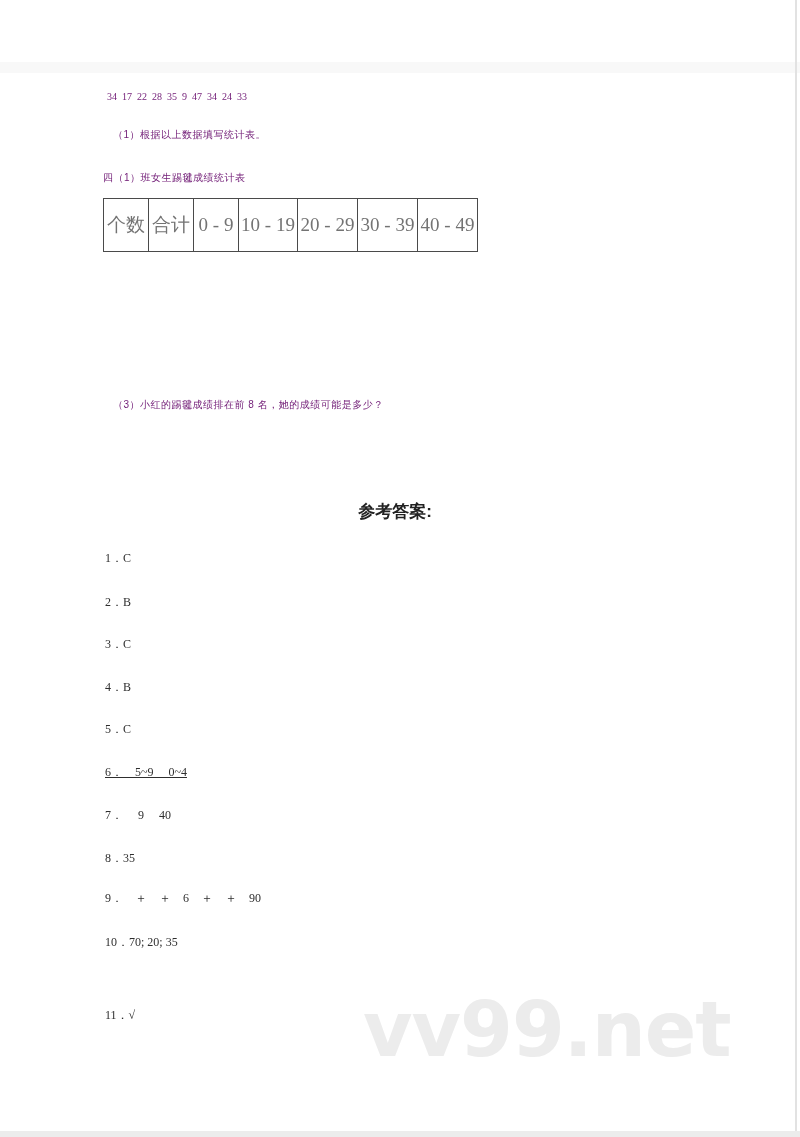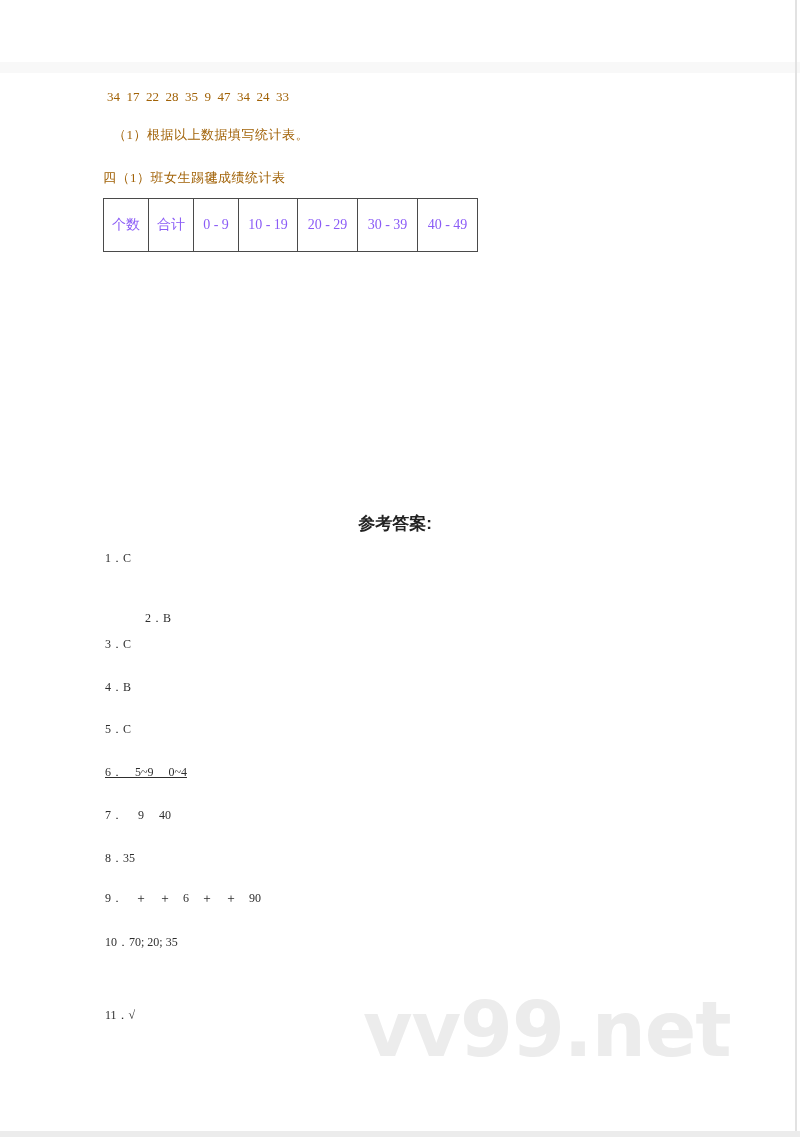--- a/index.html
+++ b/index.html
@@ -11,27 +11,27 @@
     position: relative;
     width: 800px;
     height: 1137px;
     background: #ffffff;
     overflow: hidden;
     font-family: "Liberation Serif", "DejaVu Serif", serif;
     color: #2e2e2e;
   }
   .line {
     position: absolute;
-    font-size: 13px;
+    font-size: 10px;
     line-height: 20px;
     white-space: pre;
-    color: #a16207;
+    color: #701a75;
   }
   .cn {
-    font-family: Liberation Serif, serif;
+    font-family: Liberation Sans, sans-serif;
     letter-spacing: 0.5px;
   }
   .band-top {
     position: absolute;
     left: 0; top: 62px;
     width: 800px; height: 11px;
     background: #f8f8f8;
   }
   .band-bottom {
     position: absolute;
@@ -49,30 +49,30 @@
     position: absolute;
     left: 103px;
     top: 198px;
     border-collapse: collapse;
     table-layout: fixed;
   }
   table.stats-table td {
     border: 1.5px solid #4a4a4a;
     text-align: center;
     vertical-align: middle;
-    font-size: 14px;
+    font-size: 19px;
     padding: 0;
     white-space: pre;
-    color: #8b5cf6;
+    color: #737373;
   }
   table.stats-table tr.hdr td { height: 52px; }
   table.stats-table tr.row td { height: 54px; }
   .answers-header {
     position: absolute;
-    left: 0; top: 512px;
+    left: 0; top: 500px;
     width: 790px;
     text-align: center;
     font-size: 17px;
     font-weight: bold;
     font-family: "Liberation Sans", "DejaVu Sans", sans-serif;
     color: #222222;
   }
   .answer {
     position: absolute;
     left: 105px;
@@ -124,25 +124,26 @@
       <td>0 - 9</td>
       <td>10 - 19</td>
       <td>20 - 29</td>
       <td>30 - 39</td>
       <td>40 - 49</td>
     </tr>
   </tbody>
     </table>
 
 
+  <div class="line cn" style="left:113px; top:395px;">（3）小红的踢毽成绩排在前 8 名，她的成绩可能是多少？</div>
 
   <div class="answers-header">参考答案:</div>
 
   <div class="answer" style="top:548px;">1．C</div>
-  <div class="answer" style="top:608px;margin-left:40px;">2．B</div>
+  <div class="answer" style="top:592px;">2．B</div>
   <div class="answer" style="top:634px;">3．C</div>
   <div class="answer" style="top:677px;">4．B</div>
   <div class="answer" style="top:719px;">5．C</div>
   <div class="answer" style="top:762px;text-decoration:underline;">6．　5~9　 0~4</div>
   <div class="answer" style="top:805px;">7．　 9　 40</div>
   <div class="answer" style="top:848px;">8．35</div>
   <div class="answer" style="top:888px;">9．　＋　＋　6　＋　＋　90</div>
   <div class="answer" style="top:932px;">10．70; 20; 35</div>
   <div class="answer" style="top:1005px;">11．√</div>
 

